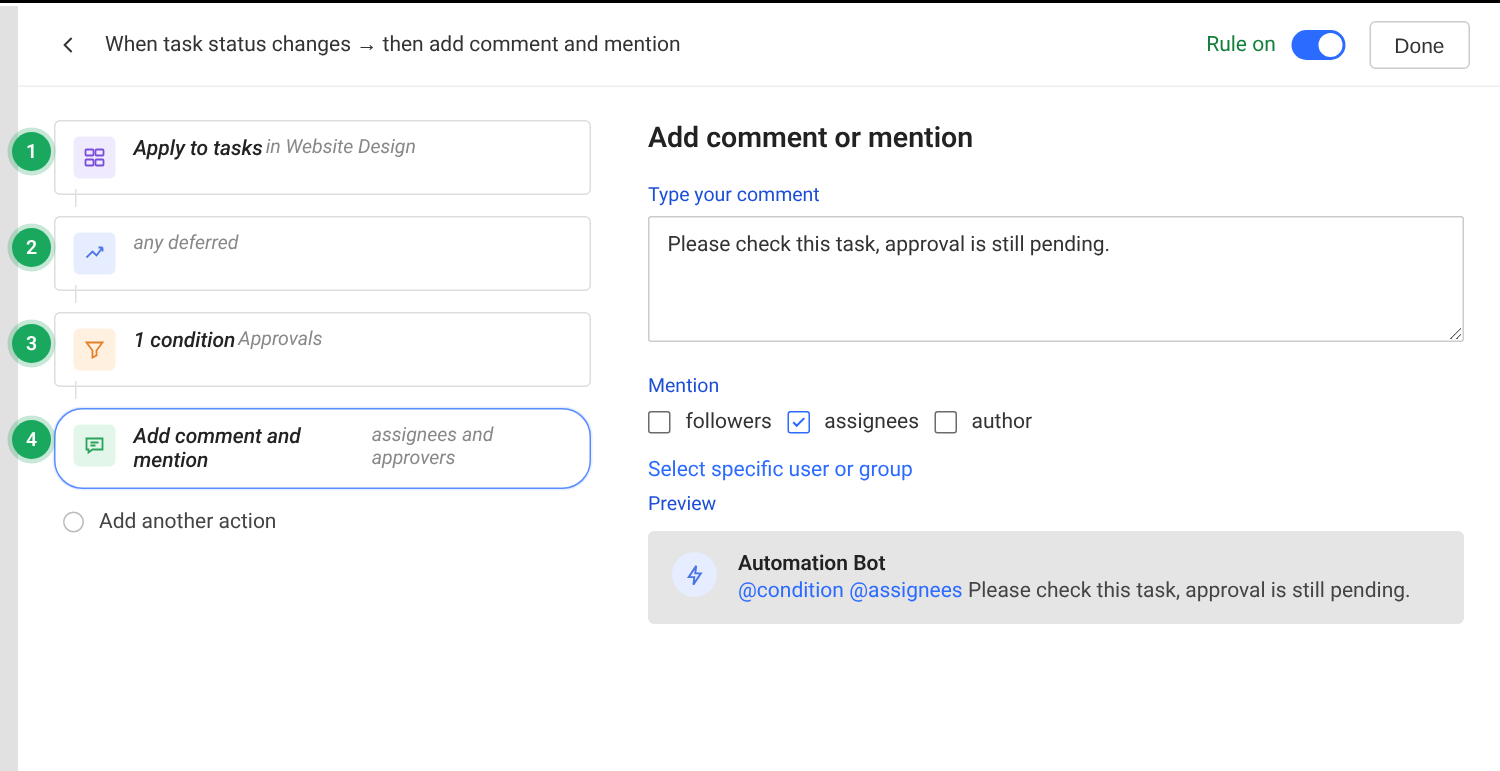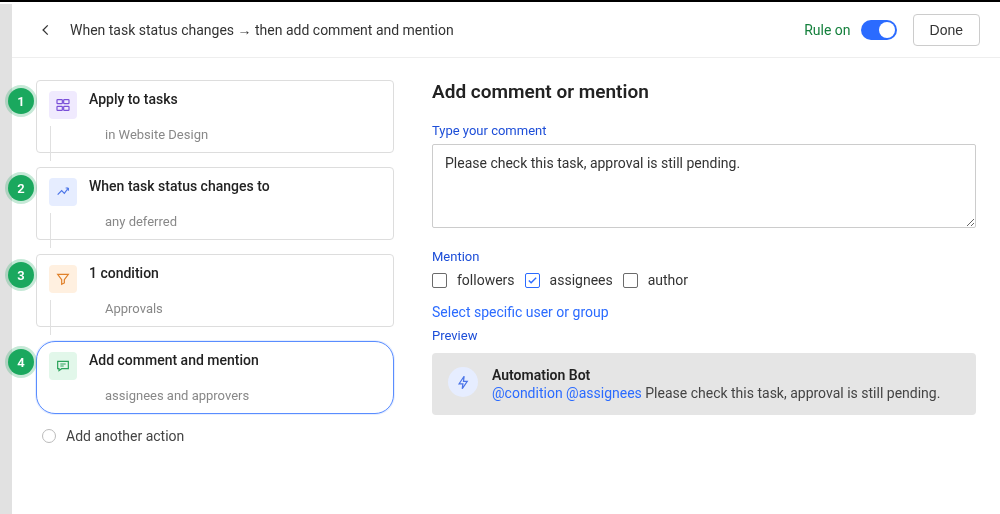--- a/index.html
+++ b/index.html
@@ -127,23 +127,23 @@
     border-radius: 4px;
     display: flex;
     align-items: center;
     justify-content: center;
     flex-shrink: 0;
   }
   .icon-purple { background: #f0eafe; }
   .icon-blue   { background: #e6edff; }
   .icon-orange { background: #fff0e0; }
   .icon-green  { background: #e2f7ea; }
-  .step-titles { display: flex; flex-direction: column; gap: 20px; }
+  .step-titles { display: flex; flex-direction: row; gap: 2px; font-style: italic; }
   .step-title { font-size: 14px; color: #222; font-weight: 500; }
-  .step-sub { font-size: 13px; color: #888; margin-left: 16px; }
+  .step-sub { font-size: 13px; color: #888; }
   .vline {
     position: absolute;
     left: 26px;
     top: 46px;
     bottom: -8px;
     width: 1px;
     background: #e0e0e0;
     z-index: 0;
   }
   .add-another {
@@ -286,21 +286,20 @@
         <div class="vline"></div>
         <div class="step-badge">2</div>
         <div class="step-card">
           <div class="icon-box icon-blue">
             <svg width="16" height="16" viewBox="0 0 24 24" fill="none" stroke="#4a74e8" stroke-width="1.8">
                 <path d="M4 16 L10 10 L14 14 L20 6"></path>
                 <path d="M20 6 L16 6 M20 6 L20 10"></path>
               </svg>
           </div>
           <div class="step-titles">
-            <div class="step-title">When task status changes to</div>
             <div class="step-sub">any deferred</div>
           </div>
         </div>
       </div>
 
       <div class="step-wrap">
         <div class="vline"></div>
         <div class="step-badge">3</div>
         <div class="step-card">
           <div class="icon-box icon-orange">

